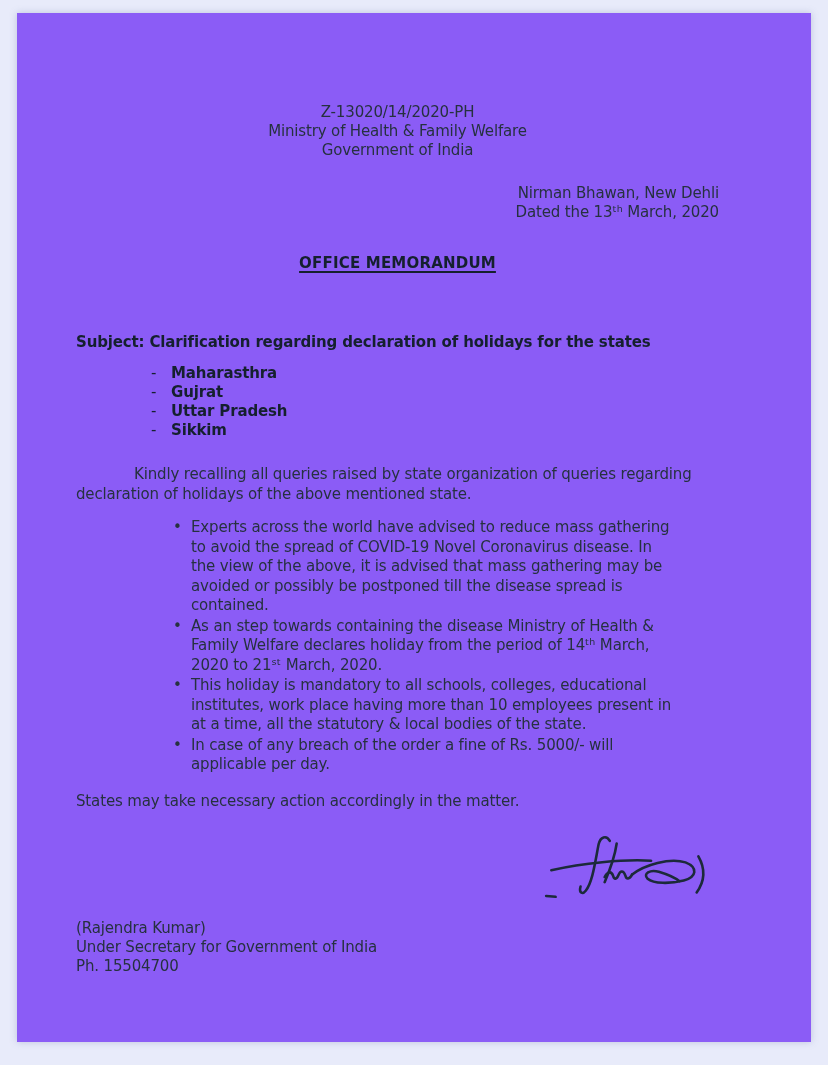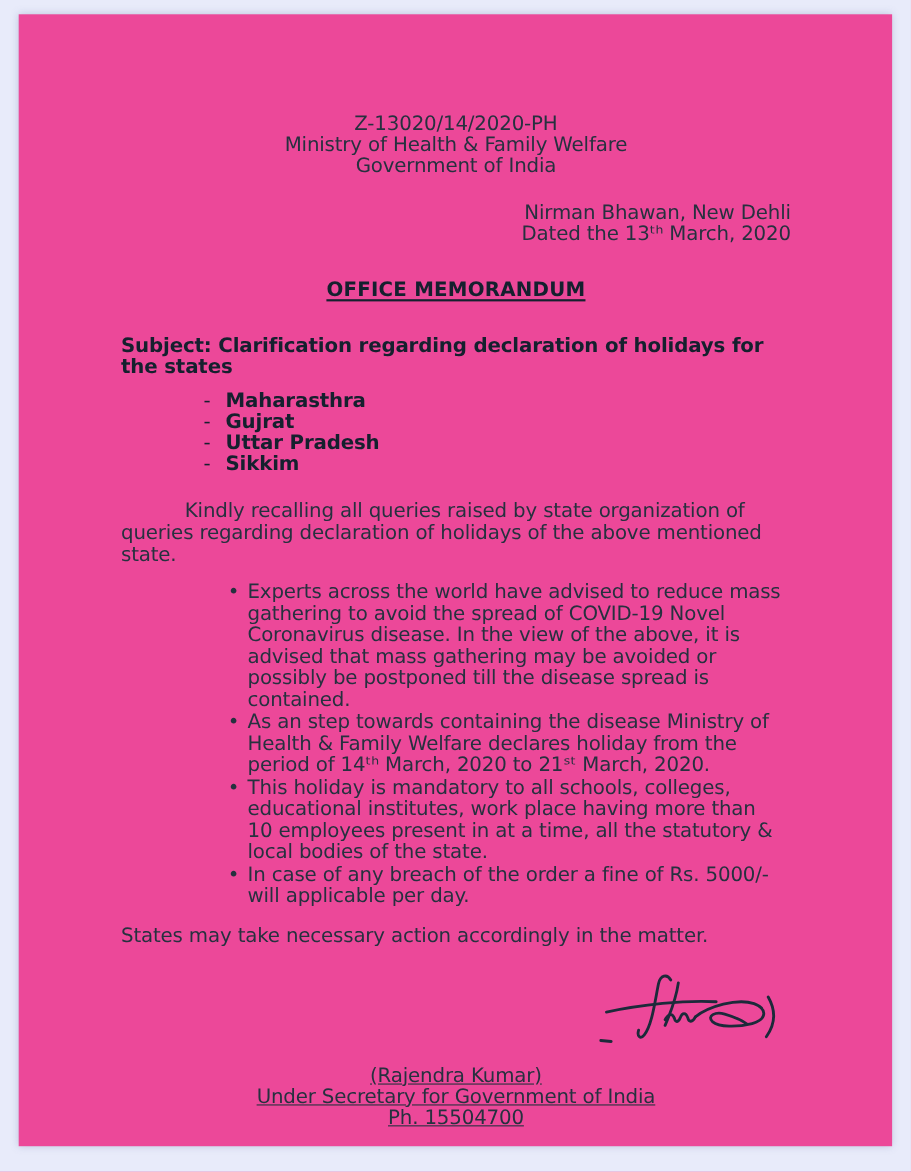--- a/index.html
+++ b/index.html
@@ -16,25 +16,25 @@
     width: 828px;
     height: 1065px;
     position: relative;
   }
   .paper {
     position: absolute;
     left: 17px;
     top: 13px;
     width: 794px;
     height: 1029px;
-    background: #ec4899;
+    background: #8b5cf6;
     box-shadow: 0 0 7px rgba(110,120,170,0.35);
     box-sizing: border-box;
-    padding: 90px 92px 40px 93px;
-    font-size: 18px;
+    padding: 90px 92px 40px 59px;
+    font-size: 15px;
     letter-spacing: -0.15px;
     line-height: 19px;
   }
   .header-center {
     text-align: center;
     line-height: 19px;
   }
   .date-block {
     text-align: right;
     margin-top: 24px;
@@ -44,21 +44,21 @@
     text-align: center;
     margin-top: 32px;
     font-weight: bold;
     color: #15202e;
     text-decoration: underline;
     text-decoration-thickness: 2px;
     text-underline-offset: 3px;
     letter-spacing: 0.2px;
   }
   .subject-line {
-    margin-top: 32px;
+    margin-top: 60px;
     font-weight: bold;
     color: #15202e;
   }
   ul.states {
     list-style: none;
     margin: 12px 0 12px 75px;
     padding: 0;
     font-weight: bold;
     color: #15202e;
     line-height: 19px;
@@ -94,22 +94,21 @@
     content: "\2022";
     position: absolute;
     left: 0;
   }
   p.closing {
     margin: 16px 0 0 0;
     line-height: 20px;
   }
   .sign-block {
     margin-top: 16px;
-    text-align: center;
-    text-decoration: underline;
+    text-align: left;
   }
   .signature-svg {
     display: block;
     margin: 0 6px 4px auto;
     width: 172px;
     height: 88px;
   }
   .sign-text {
     line-height: 19px;
   }

